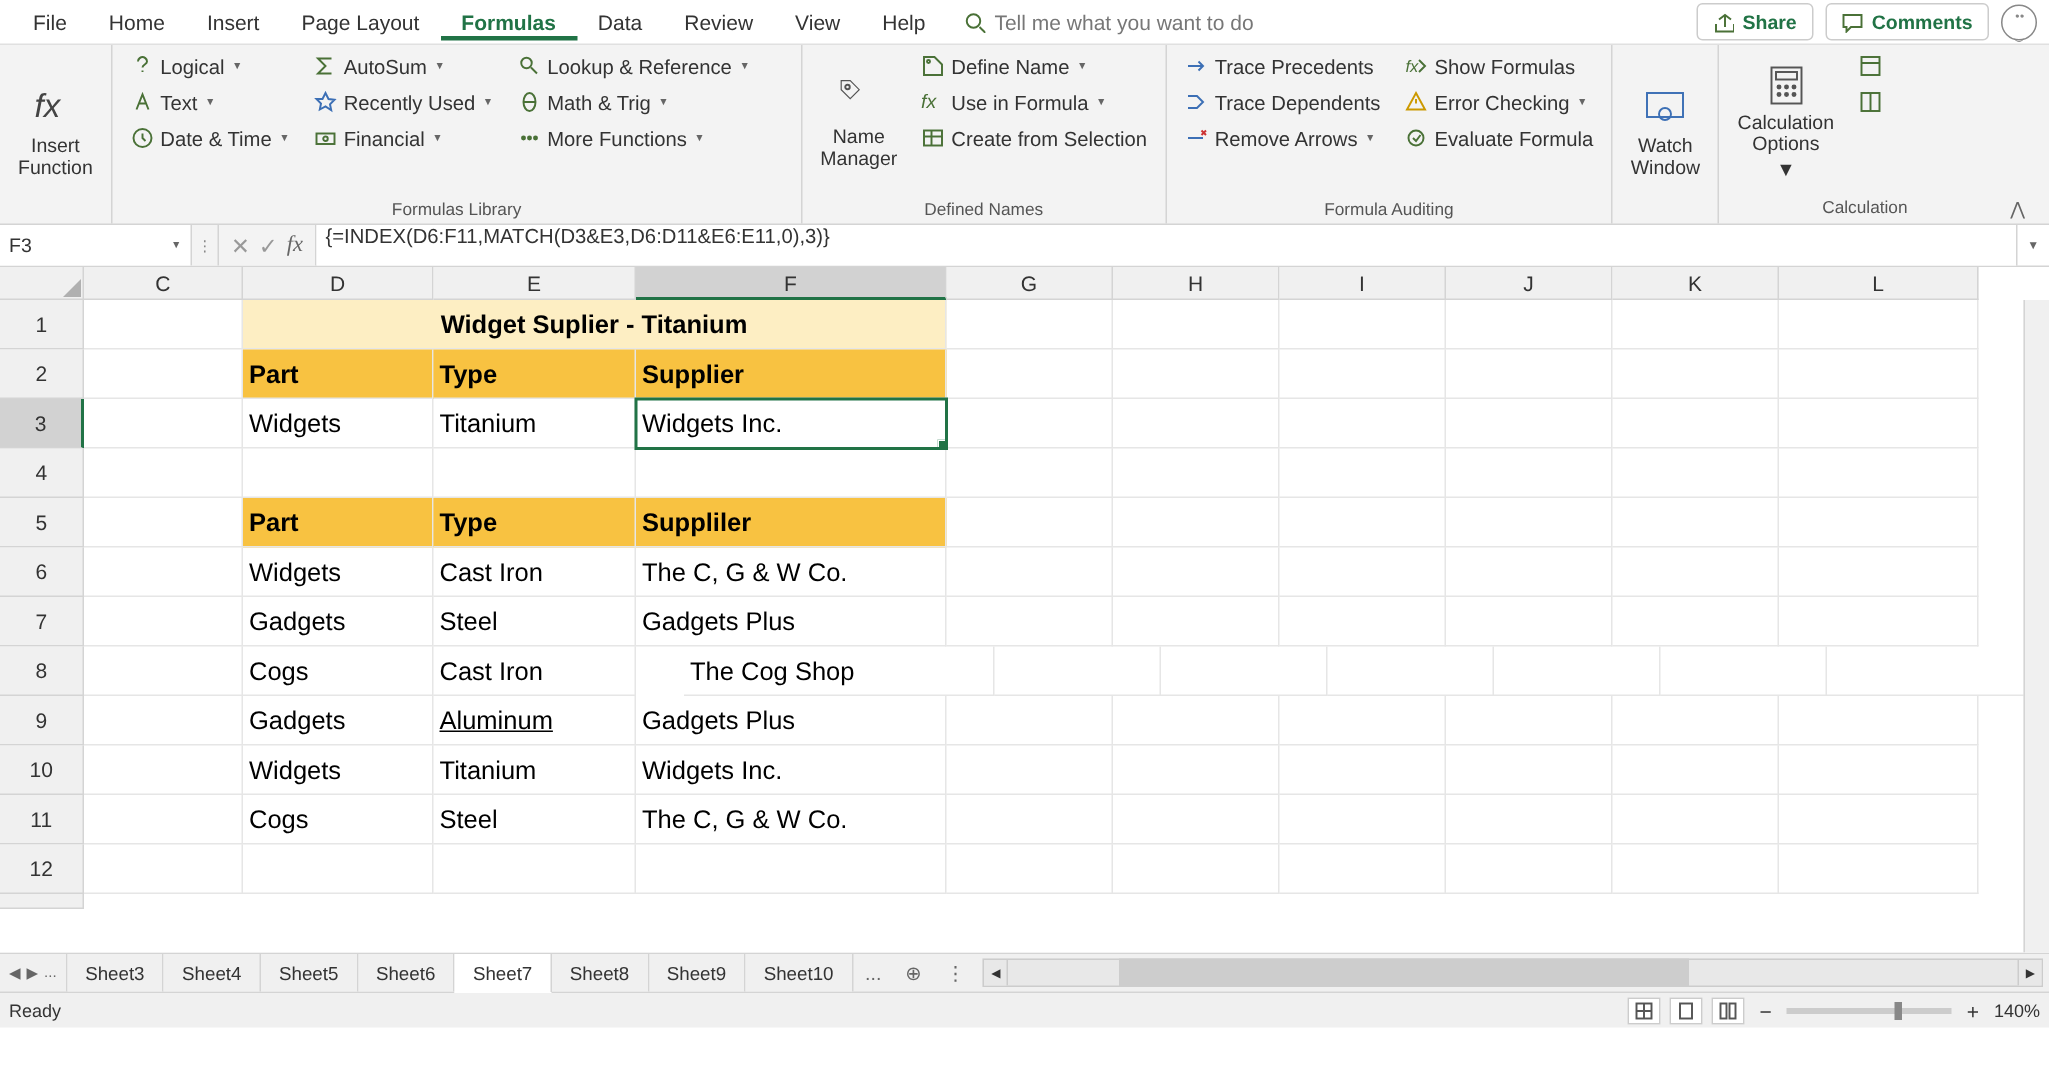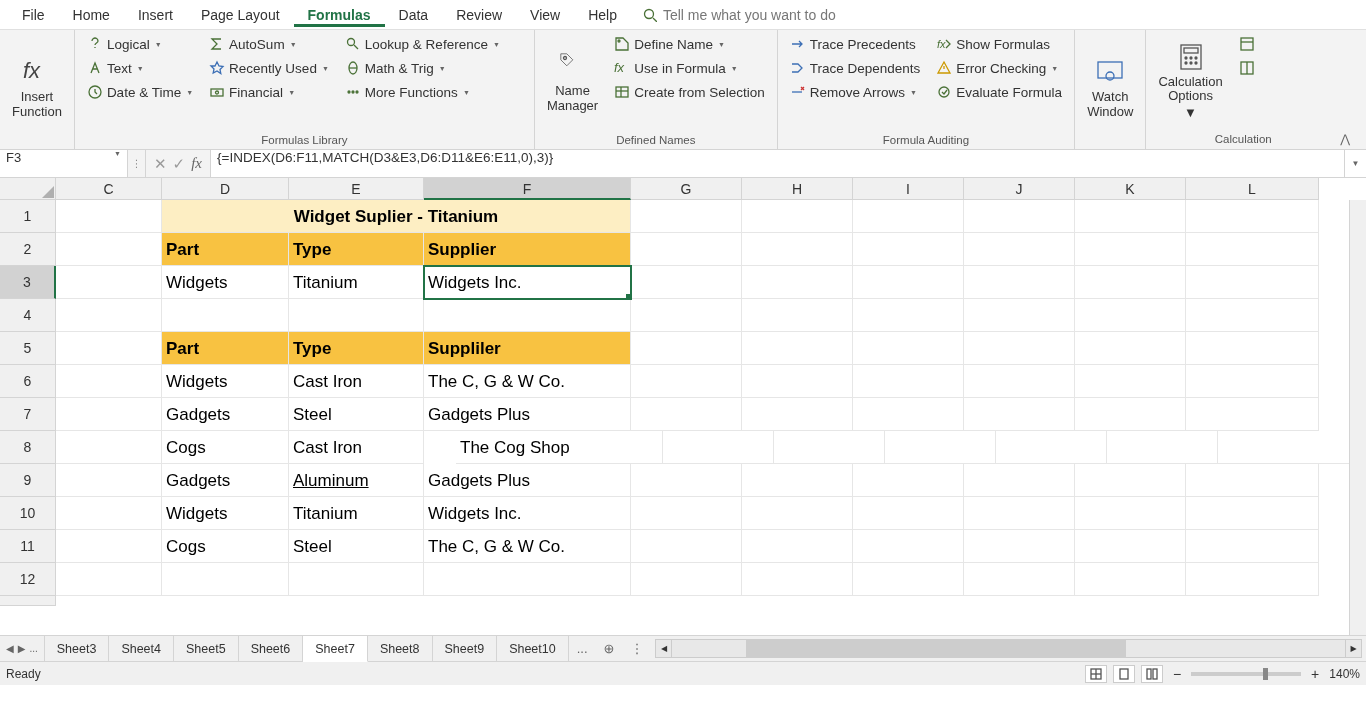--- a/index.html
+++ b/index.html
@@ -20,21 +20,21 @@
 .r-col { display: flex; flex-direction: column; gap: 4px; }
 .r-row { display: flex; align-items: center; gap: 4px; padding: 2px 4px; cursor: pointer; font-size: 13.5px; white-space: nowrap; }
 .r-row svg { width: 16px; height: 16px; flex-shrink: 0; }
 .r-row .drop { font-size: 7px; margin-left: 1px; color: #666; }
 .r-big { display: flex; flex-direction: column; align-items: center; justify-content: center; text-align: center; gap: 2px; cursor: pointer; padding: 2px 4px; font-size: 13px; }
 .r-big svg { width: 28px; height: 28px; margin-bottom: 2px; }
 .r-big span { line-height: 1.1; }
 .collapse-caret { align-self: flex-end; padding: 0 8px; font-size: 12px; color: #666; cursor: pointer; }
 
 .formula-bar { height: 28px; display: flex; align-items: stretch; border-bottom: 1px solid #d4d4d4; }
-.name-box { width: 128px; border-right: 1px solid #d4d4d4; display: flex; padding: 0 6px; background: #fff; position: relative; font-size: 13px; }
+.name-box { width: 128px; border-right: 1px solid #d4d4d4; display: flex; align-items: center; padding: 0 6px; background: #fff; position: relative; font-size: 13px; }
 .name-box .nm { flex: 1; }
 .name-box .drop { font-size: 7px; color: #666; }
 .fb-sep { width: 18px; display: flex; align-items: center; justify-content: center; background: #f3f3f3; border-right: 1px solid #d4d4d4; color: #888; font-size: 10px; }
 .fb-controls { display: flex; align-items: center; gap: 6px; padding: 0 8px; border-right: 1px solid #d4d4d4; background: #f3f3f3; color: #999; }
 .fb-controls span { cursor: pointer; font-size: 15px; }
 .fb-fx { font-style: italic; font-family: 'Times New Roman', serif; color: #666; }
 .fb-input { flex: 1; padding: 0 6px; display: flex; align-items: flex-start; font-size: 13.5px; font-family: Consolas, monospace; background: #fff; }
 .fb-expand { width: 22px; display: flex; align-items: center; justify-content: center; color: #666; cursor: pointer; font-size: 8px; border-left: 1px solid #d4d4d4; }
 
 .grid-wrap { position: relative; height: 457px; overflow: hidden; background: #fff; }
@@ -85,20 +85,35 @@
 <body>
 
 <div class="top-menu">
   <div id="menu-items" style="display: contents;"><div class="top-menu-item">File</div><div class="top-menu-item">Home</div><div class="top-menu-item">Insert</div><div class="top-menu-item">Page Layout</div><div class="top-menu-item active">Formulas</div><div class="top-menu-item">Data</div><div class="top-menu-item">Review</div><div class="top-menu-item">View</div><div class="top-menu-item">Help</div></div>
   <div class="tell-me">
     <svg>
         <circle cx="6" cy="6" r="4.5"></circle>
         <line x1="10" y1="10" x2="14" y2="14"></line>
       </svg>
     <span>Tell me what you want to do</span>
+  </div>
+  <div class="right">
+    <button class="top-btn">
+      <svg>
+          <path d="M8 2v8M4 5l4-3 4 3M2 8v5h12V8"></path>
+        </svg>
+      <span>Share</span>
+    </button>
+    <button class="top-btn">
+      <svg>
+          <path d="M1 2h12v8H6l-3 3v-3H1z"></path>
+        </svg>
+      <span>Comments</span>
+    </button>
+    <div class="emoji"></div>
   </div>
 </div>
 
 <div class="ribbon">
   <div class="r-group">
     <div class="r-group-body">
       <div class="r-big i-gray">
         <svg>
             <text x="0" y="20" font-style="italic" font-family="Times" font-size="22" fill="#444" stroke="none">fx</text>
           </svg>

